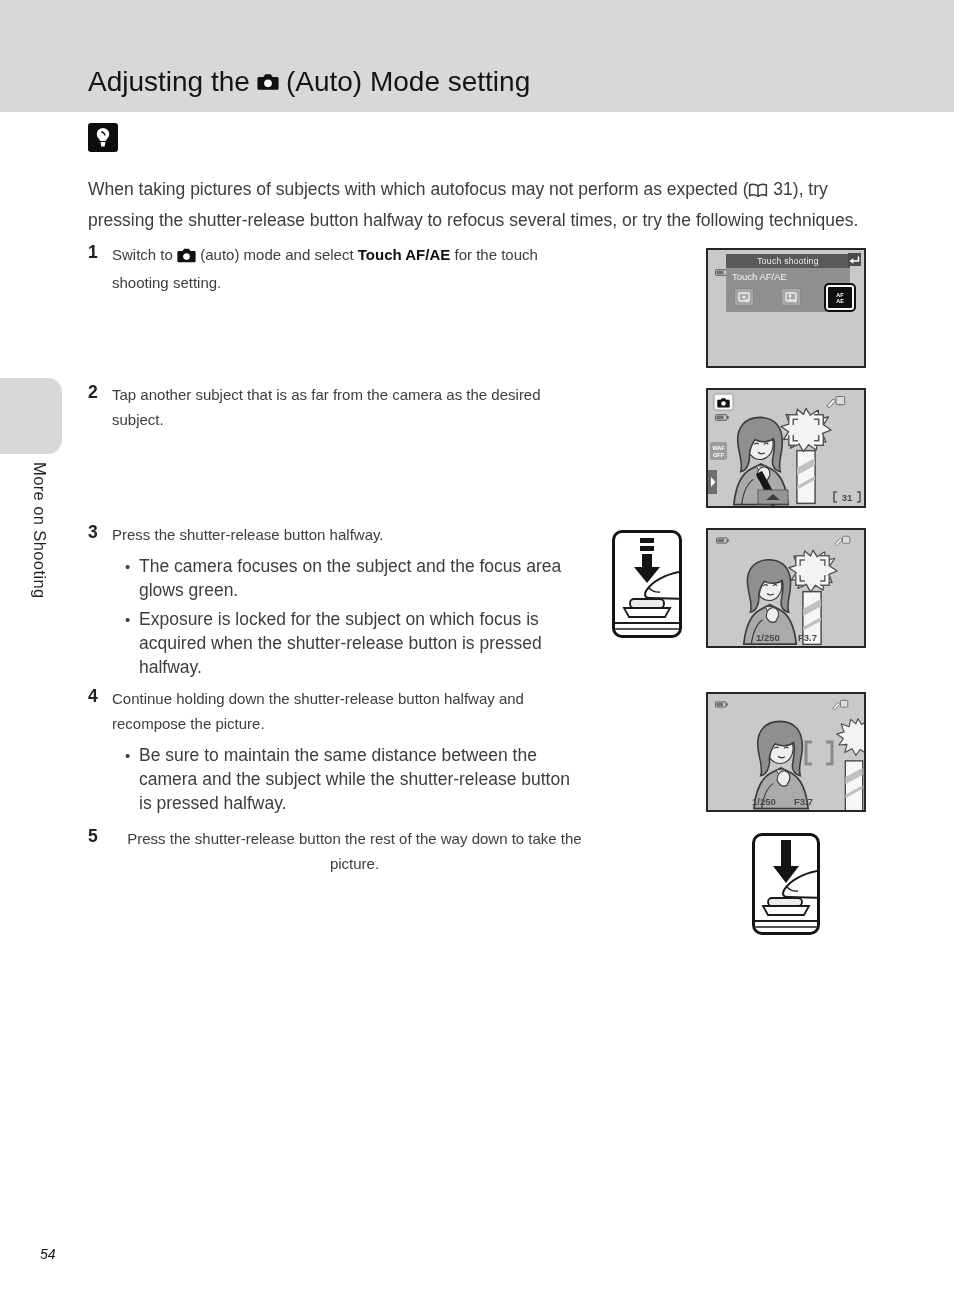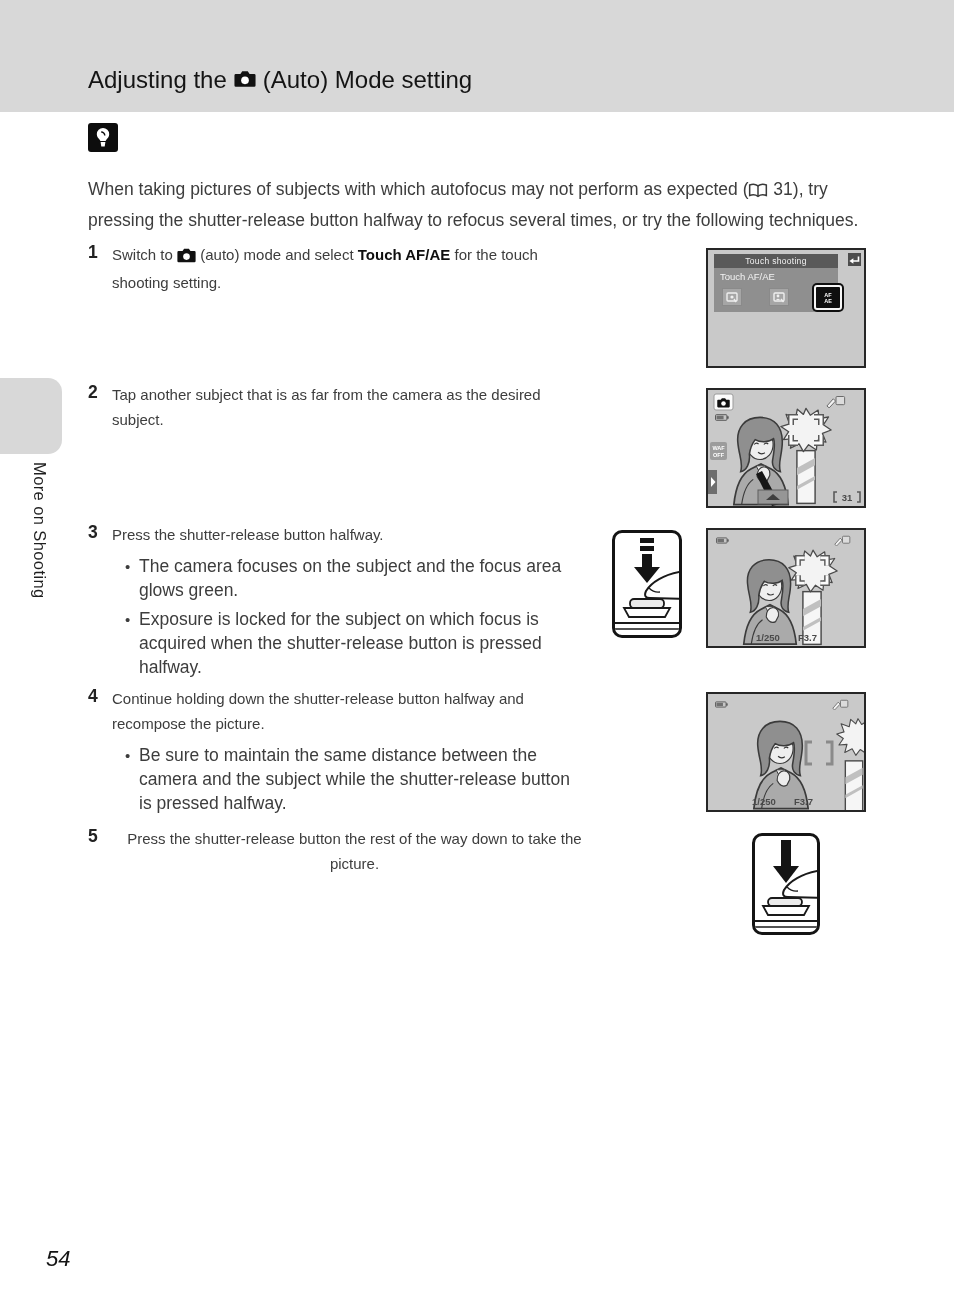--- a/index.html
+++ b/index.html
@@ -2,62 +2,62 @@
 <html><head>
 <meta charset="utf-8">
 <style>
   html,body{margin:0;padding:0;background:#fff;}
   #page{position:relative;width:954px;height:1314px;background:#fff;overflow:hidden;
         font-family:"Liberation Sans",sans-serif;color:#1c1c1c;}
   .abs{position:absolute;}
 
   
   .band{left:0;top:0;width:954px;height:112px;background:#d8d8d8;}
-  .band-title{left:88px;top:66px;font-size:24px;color:#141414;display:flex;align-items:flex-start;gap:7px;}
+  .band-title{left:88px;top:66px;font-size:28px;color:#141414;display:flex;align-items:flex-start;gap:7px;}
 
   
   .tipicon{left:88px;top:123px;width:30px;height:29px;background:#0d0d0d;border-radius:3px;
            display:flex;align-items:center;justify-content:center;}
   .sec-title{left:130px;top:124px;width:724px;font-size:20px;font-weight:bold;line-height:28px;color:#101010;}
   .intro{left:88px;top:175px;width:792px;font-size:17.5px;line-height:28px;color:#3d3d3d;}
 
   
   .step{display:flex;}
   .stepnum{width:24px;font-size:17.5px;font-weight:bold;color:#222;flex:0 0 24px;}
   .steptext{font-size:15px;line-height:25px;color:#3d3d3d;}
   .steptext b{color:#0f0f0f;}
   .bullets{margin:7px 0 0 37px;}
   .bullet{display:flex;font-size:17.5px;line-height:24px;color:#3d3d3d;margin-bottom:5px;}
   .bdot{flex:0 0 14px;font-size:15px;padding-top:1px;}
   .inline-icon{display:inline-block;vertical-align:-3px;}
 
   
   .screen{width:160px;height:120px;background:#c9c9c9;border:2px solid #262626;box-sizing:border-box;overflow:hidden;}
-  .panel{position:absolute;left:6px;top:4px;width:124px;height:58px;background:#8f8f8f;}
+  .panel{position:absolute;left:18px;top:4px;width:124px;height:58px;background:#8f8f8f;}
   .panel-title{height:14px;background:#595959;color:#f2f2f2;font-size:8.5px;line-height:14px;text-align:center;letter-spacing:.3px;}
   .panel-opt{position:absolute;left:6px;top:17px;color:#f4f4f4;font-size:9.5px;}
   .mbtn{position:absolute;top:34px;width:18px;height:16px;background:#a6a6a6;border:1px solid #8a8a8a;
         display:flex;align-items:center;justify-content:center;}
   .mbtn-sel{position:absolute;left:100px;top:31px;width:24px;height:21px;background:#0f0f0f;border:2px solid #f7f7f7;
         border-radius:3px;box-shadow:0 0 0 2px #0f0f0f;color:#fff;font-size:5.5px;line-height:6px;font-weight:bold;
         display:flex;flex-direction:column;align-items:center;justify-content:center;}
   .retbtn{position:absolute;right:3px;top:3px;width:13px;height:13px;background:#4c4c4c;}
 
   
   .press{background:#fff;border:3px solid #141414;border-radius:10px;box-sizing:border-box;overflow:hidden;}
 
   
   .vf-txt{font-family:"Liberation Sans",sans-serif;font-weight:bold;fill:#4a4a4a;font-size:9.5px;}
 
   
   .sidetab{left:0;top:378px;width:62px;height:76px;background:#d8d8d8;border-radius:0 14px 14px 0;}
   .sidelabel{left:30px;top:462px;writing-mode:vertical-rl;text-orientation:sideways;
              font-size:16.5px;color:#1f1f1f;letter-spacing:.4px;}
 
-  .pagenum{left:46px;top:1246px;font-size:22px;font-style:italic;color:#141414;}
+  .pagenum{left:40px;top:1246px;font-size:14px;font-style:italic;color:#141414;}
 </style>
 </head>
 <body>
 
 <svg width="0" height="0" style="position:absolute" aria-hidden="true">
   <defs>
     <symbol id="sym-cam" viewBox="0 0 24 20">
       <path d="M2,5 h5 l2,-3 h6 l2,3 h5 a1.5,1.5 0 0 1 1.5,1.5 v11 a1.5,1.5 0 0 1 -1.5,1.5 h-20 a1.5,1.5 0 0 1 -1.5,-1.5 v-11 A1.5,1.5 0 0 1 2,5 z" fill="#111"></path>
       <circle cx="12" cy="12" r="4.2" fill="#fff"></circle>
     </symbol>

